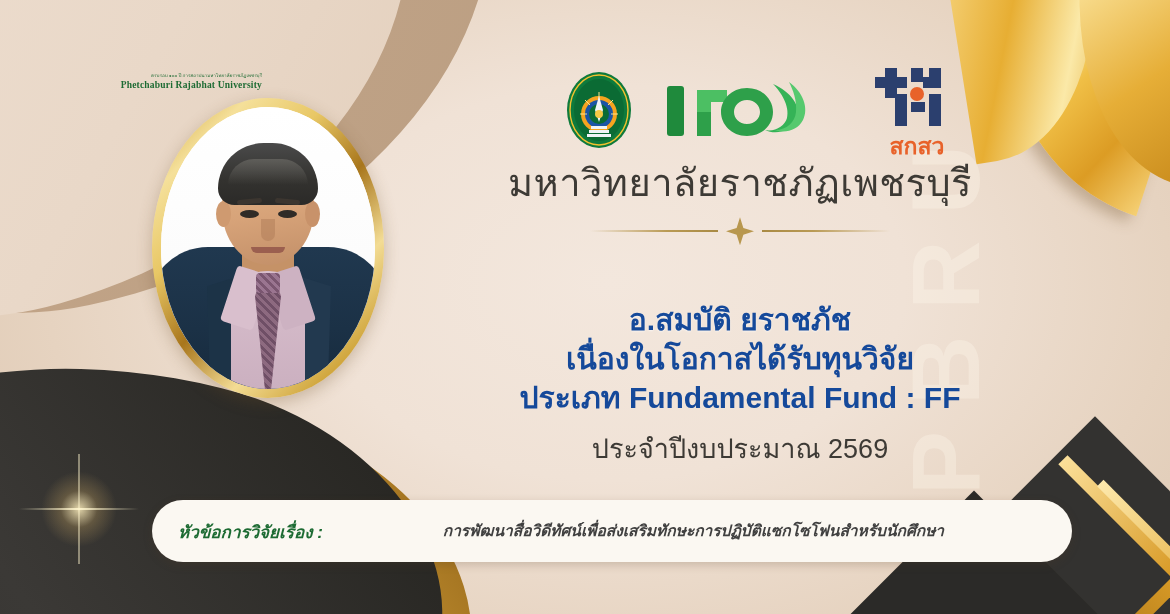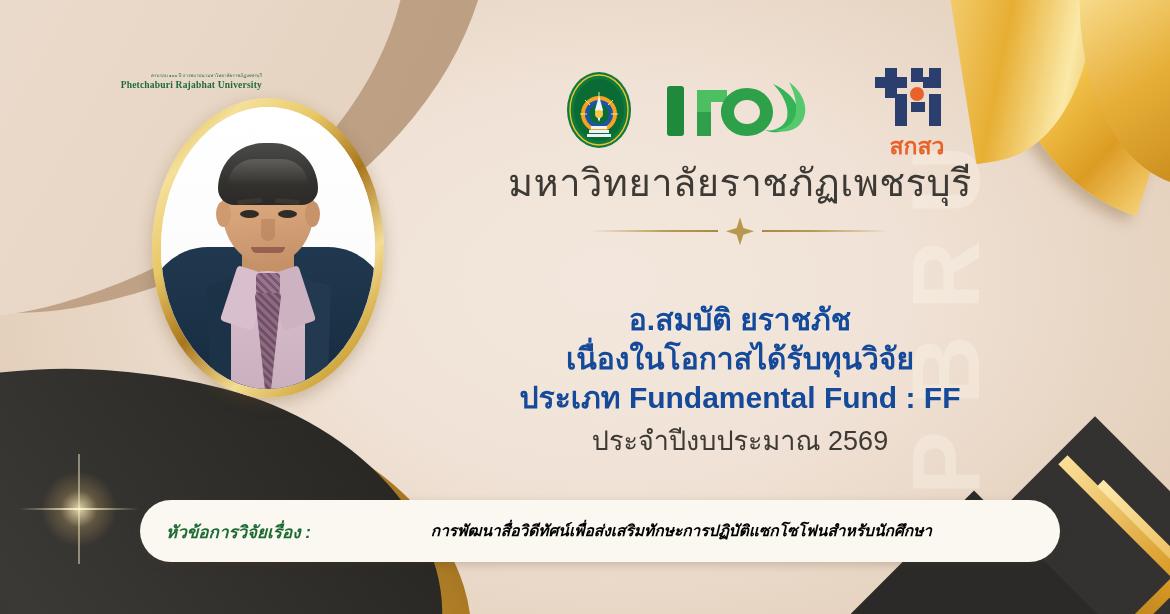--- a/index.html
+++ b/index.html
@@ -280,36 +280,36 @@
     font-size:30px;font-weight:700;color:#15499a;line-height:1.3;
     text-shadow:0 1px 2px rgba(255,255,255,.6);
   }
   .n-occasion{
     font-size:30px;font-weight:700;color:#15499a;line-height:1.3;
   }
   .n-fund{
     font-size:30px;font-weight:700;color:#15499a;line-height:1.3;
   }
   .n-year{
-    margin-top:2px;font-size:27px;color:#3d3a35;font-weight:400;
+    margin-top:10px;font-size:27px;color:#3d3a35;font-weight:400;
   }
 
   
   .title-bar{
-    position:absolute;left:140px;top:500px;width:920px;height:62px;
+    position:absolute;left:152px;top:500px;width:920px;height:62px;
     background:#fbf8f2;border-radius:34px;
     box-shadow:0 3px 10px rgba(80,60,35,.22);
     display:flex;align-items:center;padding:3px 26px;box-sizing:border-box;
   }
   .tb-label{
     flex:none;color:#1d6b33;font-weight:700;font-style:italic;
     font-size:17px;white-space:nowrap;padding-right:18px;
   }
   .tb-text{
-    flex:1;text-align:center;color:#000000;font-weight:700;font-style:italic;
+    flex:1;text-align:center;color:#404040;font-weight:700;font-style:italic;
     font-size:15.5px;line-height:1.5;
   }
   .tb-text span{display:block;}
 </style>
 </head>
 <body>
 
 <div class="banner">
 
   <div class="wave wave-c"></div>

